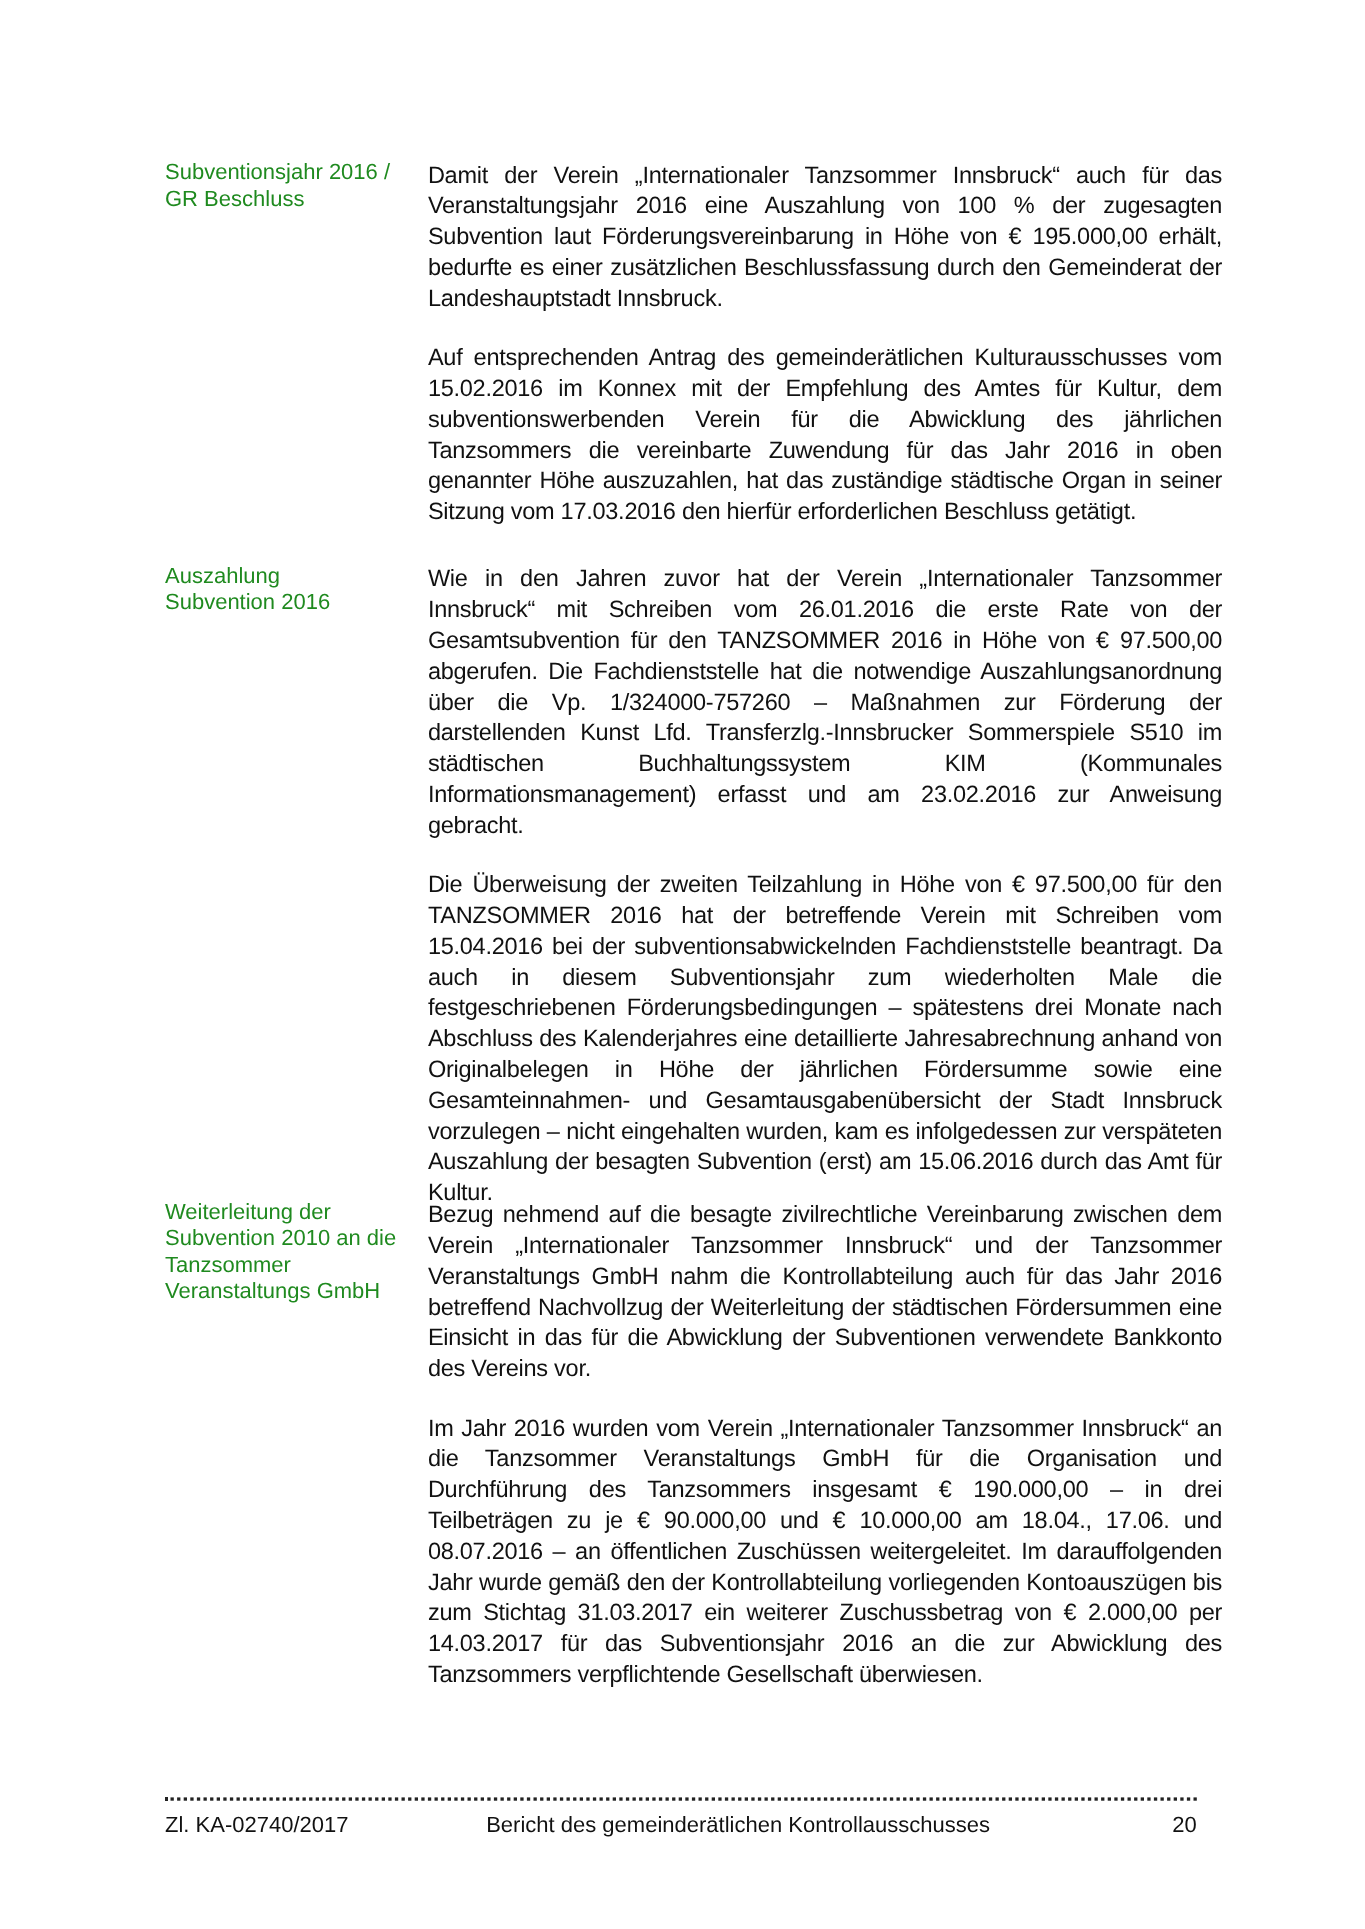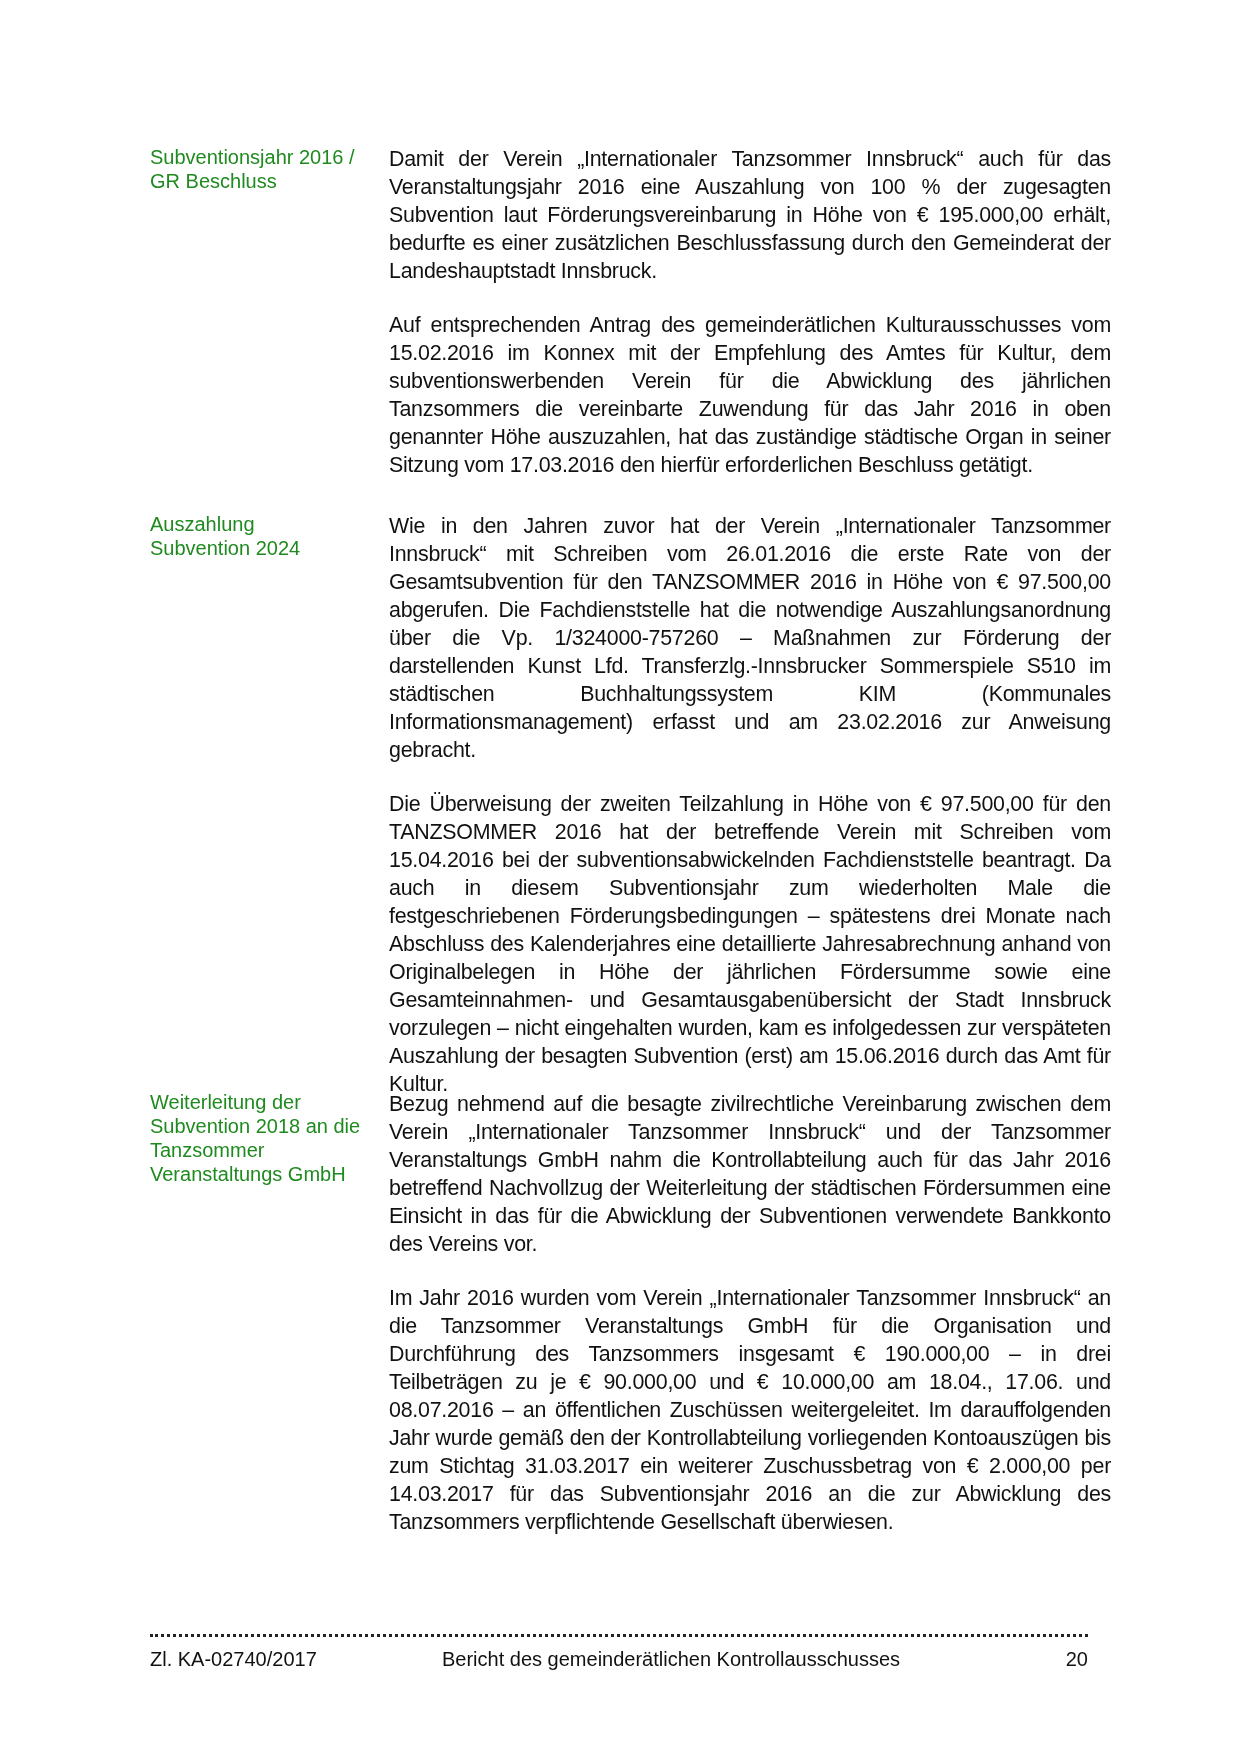--- a/index.html
+++ b/index.html
@@ -24,29 +24,29 @@
 
 <div class="section" style="top:145px;">
   <div class="side" style="width:210px;">Subventionsjahr 2016 / GR Beschluss</div>
   <div class="body-col">
     <p>Damit der Verein „Internationaler Tanzsommer Innsbruck“ auch für das Veranstaltungsjahr 2016 eine Auszahlung von 100 % der zugesagten Subvention laut Förderungsvereinbarung in Höhe von € 195.000,00 erhält, bedurfte es einer zusätzlichen Beschlussfassung durch den Gemeinderat der Landeshauptstadt Innsbruck.</p>
     <p>Auf entsprechenden Antrag des gemeinderätlichen Kulturausschusses vom 15.02.2016 im Konnex mit der Empfehlung des Amtes für Kultur, dem subventionswerbenden Verein für die Abwicklung des jährlichen Tanzsommers die vereinbarte Zuwendung für das Jahr 2016 in oben genannter Höhe auszuzahlen, hat das zuständige städtische Organ in seiner Sitzung vom 17.03.2016 den hierfür erforderlichen Beschluss getätigt.</p>
   </div>
 </div>
 
 <div class="section" style="top:512px;">
-  <div class="side" style="width:170px;">Auszahlung Subvention 2024</div>
+  <div class="side" style="width:170px;">Auszahlung Subvention 2016</div>
   <div class="body-col">
     <p>Wie in den Jahren zuvor hat der Verein „Internationaler Tanzsommer Innsbruck“ mit Schreiben vom 26.01.2016 die erste Rate von der Gesamtsubvention für den TANZSOMMER 2016 in Höhe von € 97.500,00 abgerufen. Die Fachdienststelle hat die notwendige Auszahlungsanordnung über die Vp. 1/324000-757260 – Maßnahmen zur Förderung der darstellenden Kunst Lfd. Transferzlg.-Innsbrucker Sommerspiele S510 im städtischen Buchhaltungssystem KIM (Kommunales Informationsmanagement) erfasst und am 23.02.2016 zur Anweisung gebracht.</p>
     <p>Die Überweisung der zweiten Teilzahlung in Höhe von € 97.500,00 für den TANZSOMMER 2016 hat der betreffende Verein mit Schreiben vom 15.04.2016 bei der subventionsabwickelnden Fachdienststelle beantragt. Da auch in diesem Subventionsjahr zum wiederholten Male die festgeschriebenen Förderungsbedingungen – spätestens drei Monate nach Abschluss des Kalenderjahres eine detaillierte Jahresabrechnung anhand von Originalbelegen in Höhe der jährlichen Fördersumme sowie eine Gesamteinnahmen- und Gesamtausgabenübersicht der Stadt Innsbruck vorzulegen – nicht eingehalten wurden, kam es infolgedessen zur verspäteten Auszahlung der besagten Subvention (erst) am 15.06.2016 durch das Amt für Kultur.</p>
   </div>
 </div>
 
 <div class="section" style="top:1090px;">
-  <div class="side" style="width:225px;">Weiterleitung der Subvention 2018 an die Tanzsommer Veranstaltungs GmbH</div>
+  <div class="side" style="width:225px;">Weiterleitung der Subvention 2010 an die Tanzsommer Veranstaltungs GmbH</div>
   <div class="body-col">
     <p>Bezug nehmend auf die besagte zivilrechtliche Vereinbarung zwischen dem Verein „Internationaler Tanzsommer Innsbruck“ und der Tanzsommer Veranstaltungs GmbH nahm die Kontrollabteilung auch für das Jahr 2016 betreffend Nachvollzug der Weiterleitung der städtischen Fördersummen eine Einsicht in das für die Abwicklung der Subventionen verwendete Bankkonto des Vereins vor.</p>
     <p>Im Jahr 2016 wurden vom Verein „Internationaler Tanzsommer Innsbruck“ an die Tanzsommer Veranstaltungs GmbH für die Organisation und Durchführung des Tanzsommers insgesamt € 190.000,00 – in drei Teilbeträgen zu je € 90.000,00 und € 10.000,00 am 18.04., 17.06. und 08.07.2016 – an öffentlichen Zuschüssen weitergeleitet. Im darauffolgenden Jahr wurde gemäß den der Kontrollabteilung vorliegenden Kontoauszügen bis zum Stichtag 31.03.2017 ein weiterer Zuschussbetrag von € 2.000,00 per 14.03.2017 für das Subventionsjahr 2016 an die zur Abwicklung des Tanzsommers verpflichtende Gesellschaft überwiesen.</p>
   </div>
 </div>
 
 <div class="footer-rule"></div>
 <div class="footer">
   <span class="left">Zl. KA-02740/2017</span>
   <span class="center">Bericht des gemeinderätlichen Kontrollausschusses</span>

